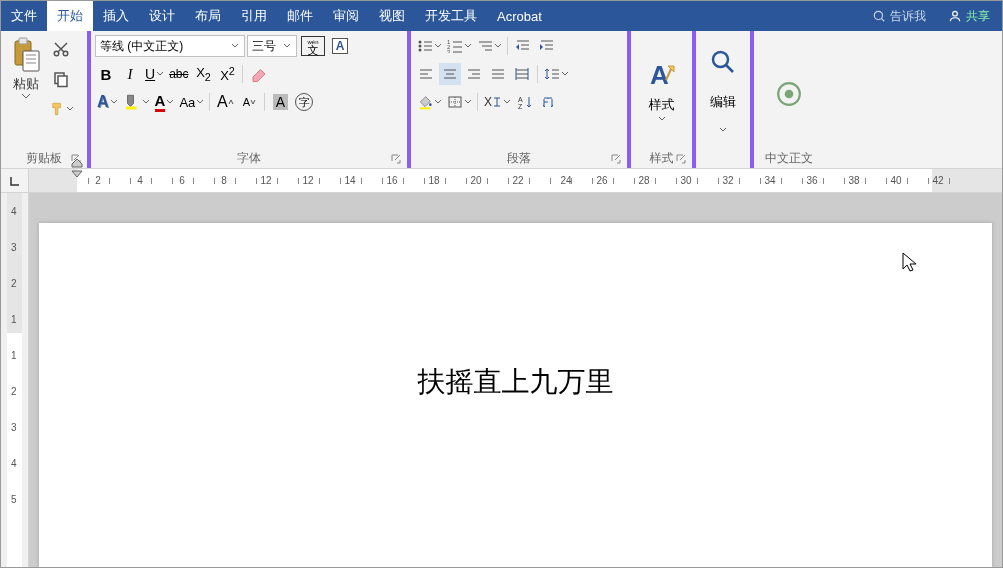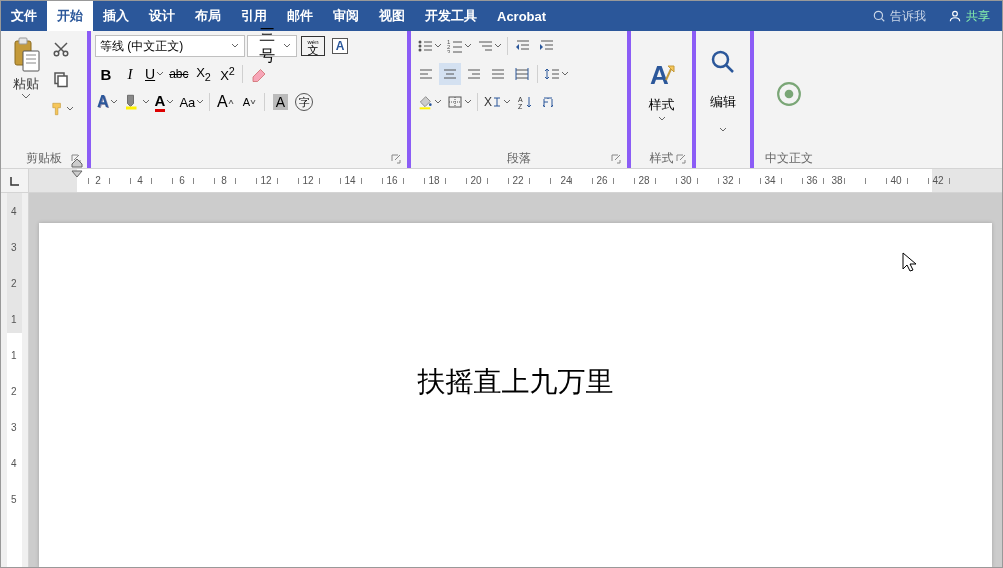--- a/index.html
+++ b/index.html
@@ -1,20 +1,20 @@
 <!DOCTYPE html>
 <html><head>
 <meta charset="utf-8">
 <style>
   * { box-sizing: border-box; margin: 0; padding: 0; }
   body { font-family: "Microsoft YaHei", "SimSun", sans-serif; font-size: 12px; background: #fff; width: 1003px; height: 568px; overflow: hidden; border: 1px solid #999; position: relative; }
 
   
   .menubar { background: #2b579a; color: #fff; height: 30px; display: flex; align-items: center; }
-  .menubar-left { display: flex; height: 100%; font-weight: bold; }
+  .menubar-left { display: flex; height: 100%; }
   .menu-item { padding: 0 10px; height: 100%; display: flex; align-items: center; cursor: pointer; font-size: 13px; }
   .menu-item.active { background: #fff; color: #2b579a; }
   .menubar-right { margin-left: auto; display: flex; align-items: center; height: 100%; }
   .tell-me { display: flex; align-items: center; padding: 0 10px; color: #cbd7e8; gap: 4px; }
   .share-btn { display: flex; align-items: center; padding: 0 12px; color: #86efac; gap: 4px; }
 
   
   .ribbon { background: #f3f3f3; height: 138px; display: flex; border-bottom: 1px solid #d4d4d4; }
   .ribbon-group { border-right: 4px solid #8b5cf6; display: flex; flex-direction: column; position: relative; }
   .ribbon-group-body { flex: 1; display: flex; padding: 2px 4px; }
@@ -31,21 +31,21 @@
   .clip-small { display: flex; flex-direction: column; gap: 6px; padding-top: 4px; }
   .small-btn { width: 24px; height: 24px; display: flex; align-items: center; justify-content: center; cursor: pointer; }
   .format-brush { display: flex; align-items: center; gap: 2px; }
 
   
   .g-font { width: 320px; }
   .font-body { flex-direction: column; gap: 2px; }
   .row { display: flex; align-items: center; gap: 2px; height: 26px; }
   .font-name { width: 150px; height: 22px; border: 1px solid #c0c0c0; background: #fff; display: flex; align-items: center; padding: 0 4px; font-size: 12px; position: relative; }
   .font-name .dd { margin-left: auto; }
-  .font-size { width: 50px; height: 22px; border: 1px solid #c0c0c0; background: #fff; display: flex; align-items: center; padding: 4px 4px; font-size: 16px; text-align: center; }
+  .font-size { width: 50px; height: 22px; border: 1px solid #c0c0c0; background: #fff; display: flex; align-items: center; padding: 4px 4px; font-size: 12px; text-align: center; }
   .font-size .dd { margin-left: auto; }
   .icon-btn { min-width: 22px; height: 22px; display: flex; align-items: center; justify-content: center; cursor: pointer; padding: 0 2px; }
   .icon-btn.dd-split { padding-right: 0; }
   .dd { width: 10px; display: flex; align-items: center; justify-content: center; cursor: pointer; }
   .sep { width: 1px; height: 18px; background: #d0d0d0; margin: 0 2px; }
   .char-border { border: 1px solid #555; padding: 0 3px; font-weight: bold; color: #333; background:#fff; }
   .wen-box { border: 1px solid #333; width: 24px; height: 20px; display:flex; flex-direction:column; align-items:center; justify-content:center; line-height: 8px;}
   .wen-top { font-size: 6px; }
   .wen-bot { font-size: 11px; }
 
@@ -295,20 +295,21 @@
           </div>
         <div class="sep"></div>
         <div class="icon-btn">
             <span style="background:#bbb;padding:0 3px;font-size:14px;">A</span>
           </div>
         <div class="icon-btn">
             <span style="border:1px solid #555;border-radius:50%;width:18px;height:18px;display:inline-flex;align-items:center;justify-content:center;font-size:11px;">字</span>
           </div>
       </div>
     </div>
+    <div class="ribbon-group-label">字体</div>
     <div class="launcher">
         <svg viewBox="0 0 14 14">
           <path d="M3 3 h6 M3 3 v6 M8 11 h3 v-3 M6 8 l5 -5" fill="none" stroke="#888"></path>
         </svg>
       </div>
   </div>
 
   <div class="ribbon-group g-para">
     <div class="ribbon-group-body para-body" style="flex-direction:column;">
       <div class="row">
@@ -600,21 +601,21 @@
         <div style="position: absolute; top: 9px; width: 1px; height: 6px; background: rgb(136, 136, 136); left: 667.5px;"></div>
         <div class="tick" style="left: 699px;">32</div>
         <div style="position: absolute; top: 9px; width: 1px; height: 6px; background: rgb(136, 136, 136); left: 688.5px;"></div>
         <div style="position: absolute; top: 9px; width: 1px; height: 6px; background: rgb(136, 136, 136); left: 709.5px;"></div>
         <div class="tick" style="left: 741px;">34</div>
         <div style="position: absolute; top: 9px; width: 1px; height: 6px; background: rgb(136, 136, 136); left: 730.5px;"></div>
         <div style="position: absolute; top: 9px; width: 1px; height: 6px; background: rgb(136, 136, 136); left: 751.5px;"></div>
         <div class="tick" style="left: 783px;">36</div>
         <div style="position: absolute; top: 9px; width: 1px; height: 6px; background: rgb(136, 136, 136); left: 772.5px;"></div>
         <div style="position: absolute; top: 9px; width: 1px; height: 6px; background: rgb(136, 136, 136); left: 793.5px;"></div>
-        <div class="tick" style="left: 808px;">38</div>
+        <div class="tick" style="left: 825px;">38</div>
         <div style="position: absolute; top: 9px; width: 1px; height: 6px; background: rgb(136, 136, 136); left: 814.5px;"></div>
         <div style="position: absolute; top: 9px; width: 1px; height: 6px; background: rgb(136, 136, 136); left: 835.5px;"></div>
         <div class="tick" style="left: 867px;">40</div>
         <div style="position: absolute; top: 9px; width: 1px; height: 6px; background: rgb(136, 136, 136); left: 856.5px;"></div>
         <div style="position: absolute; top: 9px; width: 1px; height: 6px; background: rgb(136, 136, 136); left: 877.5px;"></div>
         <div class="tick" style="left: 909px;">42</div>
         <div style="position: absolute; top: 9px; width: 1px; height: 6px; background: rgb(136, 136, 136); left: 898.5px;"></div>
         <div style="position: absolute; top: 9px; width: 1px; height: 6px; background: rgb(136, 136, 136); left: 919.5px;"></div>
       </div>
     <div class="indent-markers">

